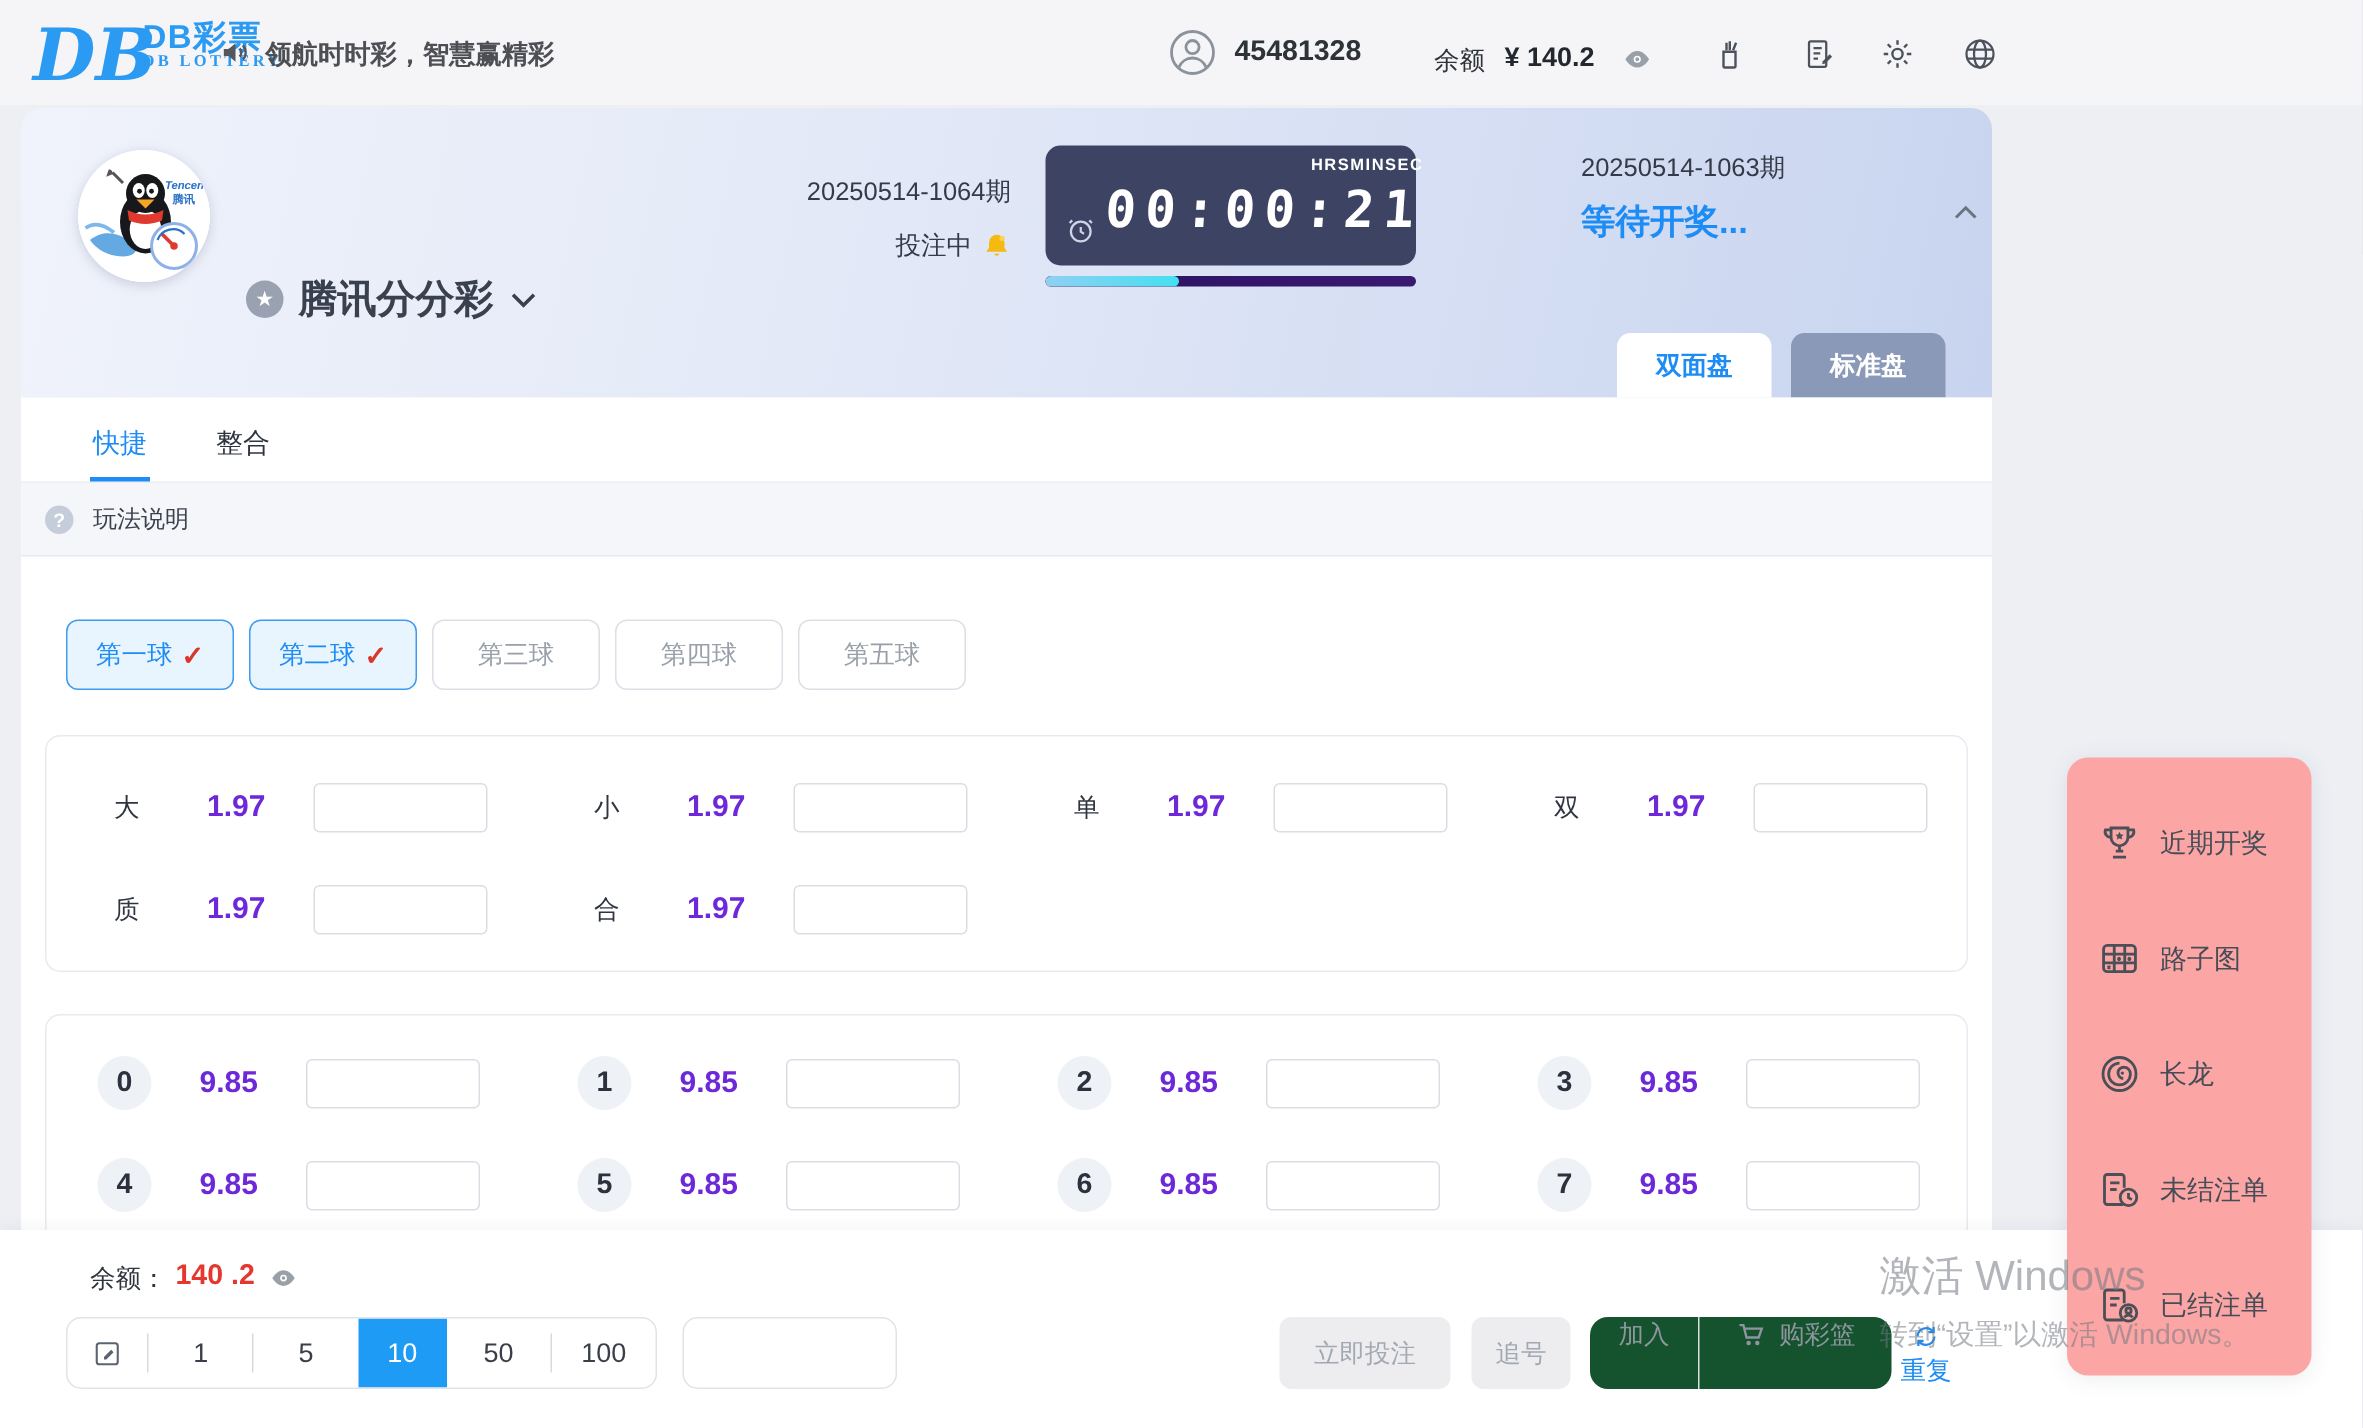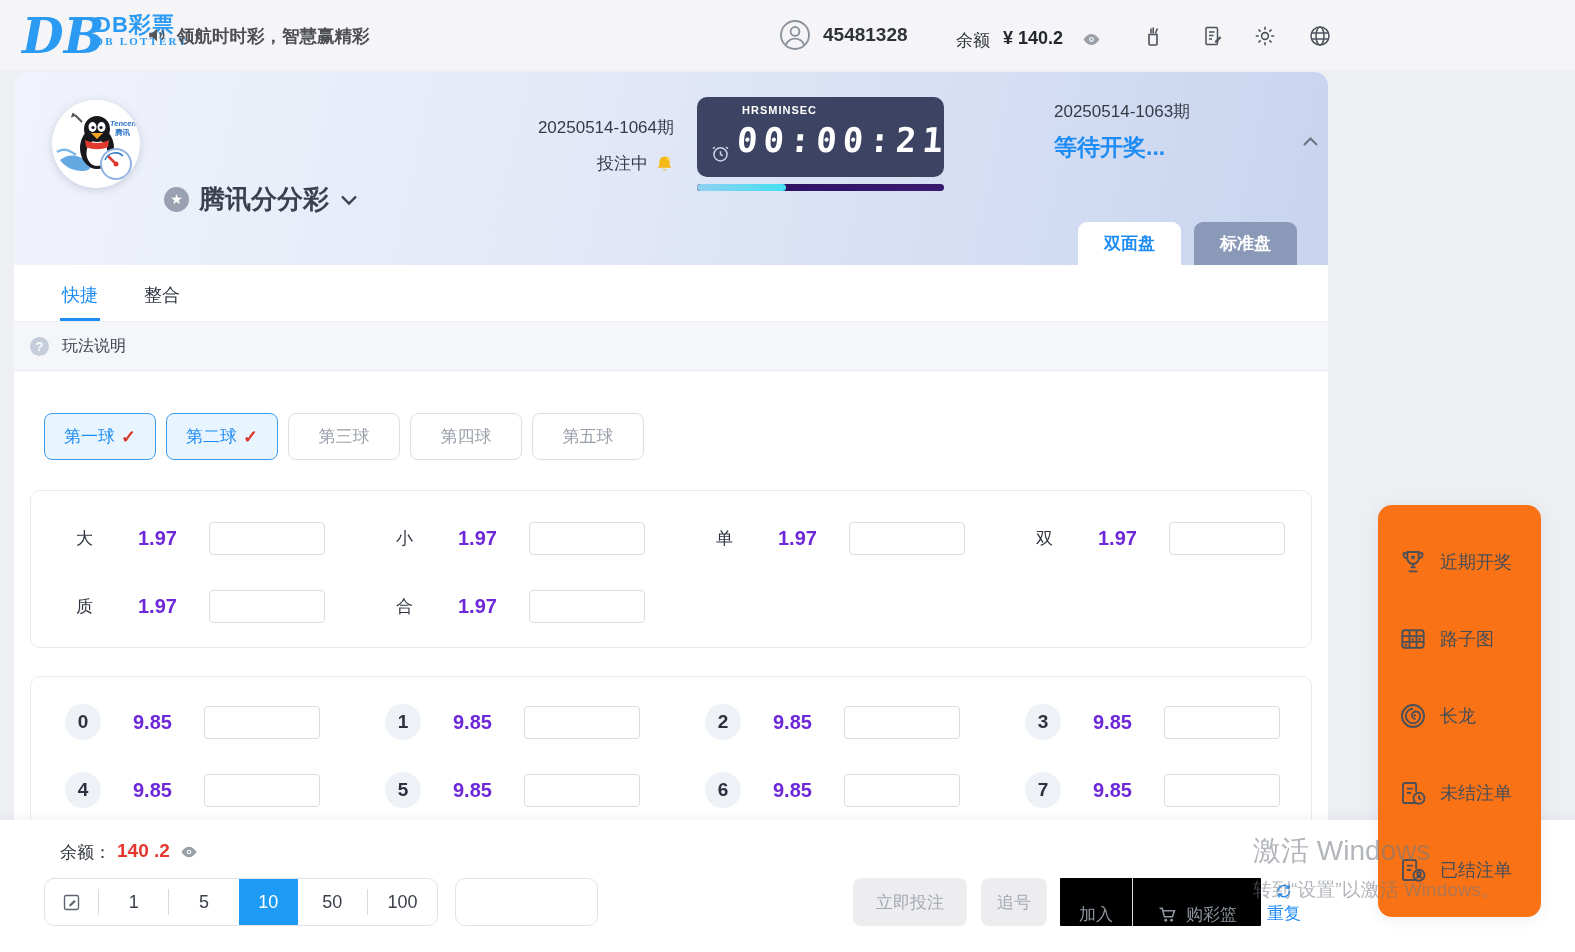--- a/index.html
+++ b/index.html
@@ -32,21 +32,21 @@
   .star-badge { width:25px; height:25px; border-radius:50%; background:#9aa2b1; color:#fff;
                 font-size:14px; line-height:25px; text-align:center; }
   .game-title { font-size:26px; font-weight:bold; color:#39404e; }
   .pill-row { position:absolute; left:151px; top:154px; display:flex; gap:11px;margin-top:48px; }
   .pill { background:rgba(146,158,221,.75); color:#fff; font-size:15px; border:none;
           border-radius:6px; padding:6px 13px; display:flex; align-items:center; gap:5px; cursor:pointer; }
   .issue-block { position:absolute; left:448px; top:44px; width:212px; text-align:right; }
   .issue-cur { font-size:17px; color:#343a47; }
   .bet-status { margin-top:13px; font-size:17px; color:#343a47; display:inline-flex; align-items:center; gap:7px; }
   .timer-box { position:absolute; left:683px; top:25px; width:247px; height:80px; border-radius:10px; background:#3d4362; }
-  .timer-labels { position:absolute; left:45px; top:7px; width:182px; display:flex; justify-content:flex-start; }
+  .timer-labels { position:absolute; left:70px; top:7px; width:182px; display:flex; justify-content:flex-end; }
   .timer-labels span { font-size:11px; font-weight:bold; color:#fff; letter-spacing:1px; }
   .timer-digits { position:absolute; left:40px; top:23px; color:#fff; font-size:34px; font-weight:bold;
                   font-family:"DejaVu Sans Mono","Liberation Mono",monospace; letter-spacing:6px; transform:skewX(-4deg); }
   .alarm-ic { position:absolute; left:13px; bottom:13px; }
   .progress { position:absolute; left:683px; top:112px; width:247px; height:7px; border-radius:4px;
               background:linear-gradient(90deg,#2a1160,#3a1a70); overflow:hidden; }
   .progress-fill { height:100%; border-radius:4px; background:linear-gradient(90deg,#8fd0f2,#44e0f0); }
   .last-block { position:absolute; left:1040px; top:28px; width:212px; }
   .last-issue { font-size:17px; color:#343a47; }
   .draw-status { margin-top:9px; font-size:23px; font-weight:bold; color:#1e8cf5; }
@@ -99,32 +99,32 @@
   .amt-edit { width:54px; }
   .amt-val { width:70px; }
   .amt-val.active { width:60px; background:#1e9bf5; color:#fff; }
   .amt-div { width:1px; height:26px; background:#d8dade; }
   .free-input { position:absolute; left:455px; top:58px; width:143px; height:48px; border:1px solid #e1e3e8;
                 border-radius:10px; outline:none; font-size:16px; padding:0 12px; }
   .gbtn { position:absolute; top:58px; height:48px; background:#ededf0; border:none; border-radius:8px;
           font-size:17px; color:#a3a9b2; cursor:pointer; }
   .btn-bet { left:853px; width:114px; }
   .btn-chase { left:981px; width:66px; }
-  .btn-group { position:absolute; left:1060px; top:58px; width:201px; height:48px; background:#000000;
-               border-radius:1px; display:flex; align-items:flex-end; }
+  .btn-group { position:absolute; left:1060px; top:58px; width:201px; height:48px; background:#14532d;
+               border-radius:12px; display:flex; align-items:flex-start; }
   .btn-add { width:72px; text-align:center; font-size:17px; color:#8e959e; cursor:pointer; }
   .grp-div { width:1px; height:48px; background:#dcdee2; }
   .btn-basket { flex:1; display:flex; align-items:center; justify-content:center; gap:8px;
                 font-size:17px; color:#8e959e; cursor:pointer; }
   .repeat-col { position:absolute; left:1258px; top:62px; width:52px; display:flex; flex-direction:column;
                 align-items:center; gap:2px; cursor:pointer; }
   .repeat-label { font-size:17px; color:#1e8cf5; }
 
   
-  .sidebar { position:absolute; left:1378px; top:505px; width:163px; height:412px; background:#f97316;
+  .sidebar { position:absolute; left:1378px; top:505px; width:163px; height:412px; background:#fca5a5;
              border-radius:14px; box-shadow:0 2px 14px rgba(80,90,120,.10); padding-top:18px; z-index:20; }
   .side-item { height:77px; display:flex; align-items:center; padding-left:20px; gap:12px; cursor:pointer; }
   .side-label { font-size:18px; color:#474d57; }
 
   
   .watermark { position:absolute; left:1253px; top:832px; z-index:30; pointer-events:none;
                color:rgba(115,120,130,.55); white-space:nowrap; }
   .wm1 { font-size:28px; }
   .wm2 { font-size:19px; margin-top:7px; }
 

